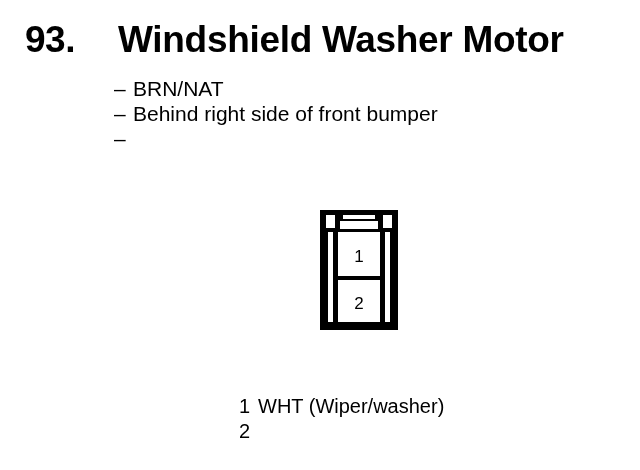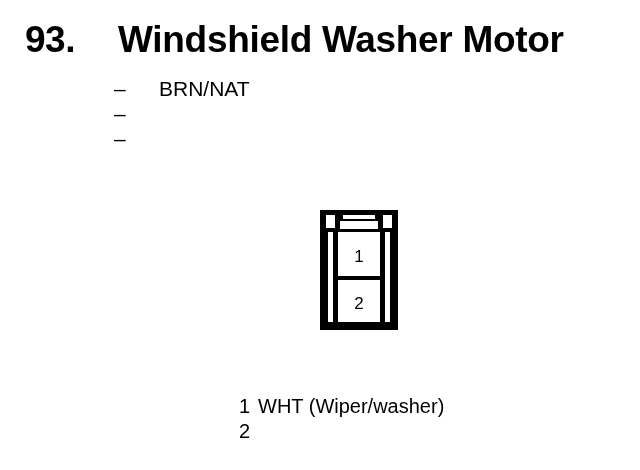--- a/index.html
+++ b/index.html
@@ -63,21 +63,20 @@
     display: flex;
     align-items: baseline;
   }
   .note-dash {
     display: inline-block;
     width: 19px;
     flex: none;
   }
   .note-text {
     display: inline-block;
-    margin-left: 26px;
   }
 
   
   #connector {
     position: absolute;
     left: 320px;
     top: 210px;
     width: 80px;
     height: 120px;
   }
@@ -123,20 +122,21 @@
   <div id="item-title">Windshield Washer Motor</div>
 </div>
 
 <div id="notes">
   <div class="note-line">
     <span class="note-dash">–</span>
     <span class="note-text">BRN/NAT</span>
   </div>
   <div class="note-line">
     <span class="note-dash">–</span>
+    <span class="note-text">Behind right side of front bumper</span>
   </div>
   <div class="note-line">
     <span class="note-dash">–</span>
   </div>
 </div>
 
 <div id="connector">
   <svg width="80" height="122" viewBox="0 0 80 122" xmlns="http://www.w3.org/2000/svg">
 
     <rect x="0" y="0" width="78" height="120" fill="#000000"></rect>

